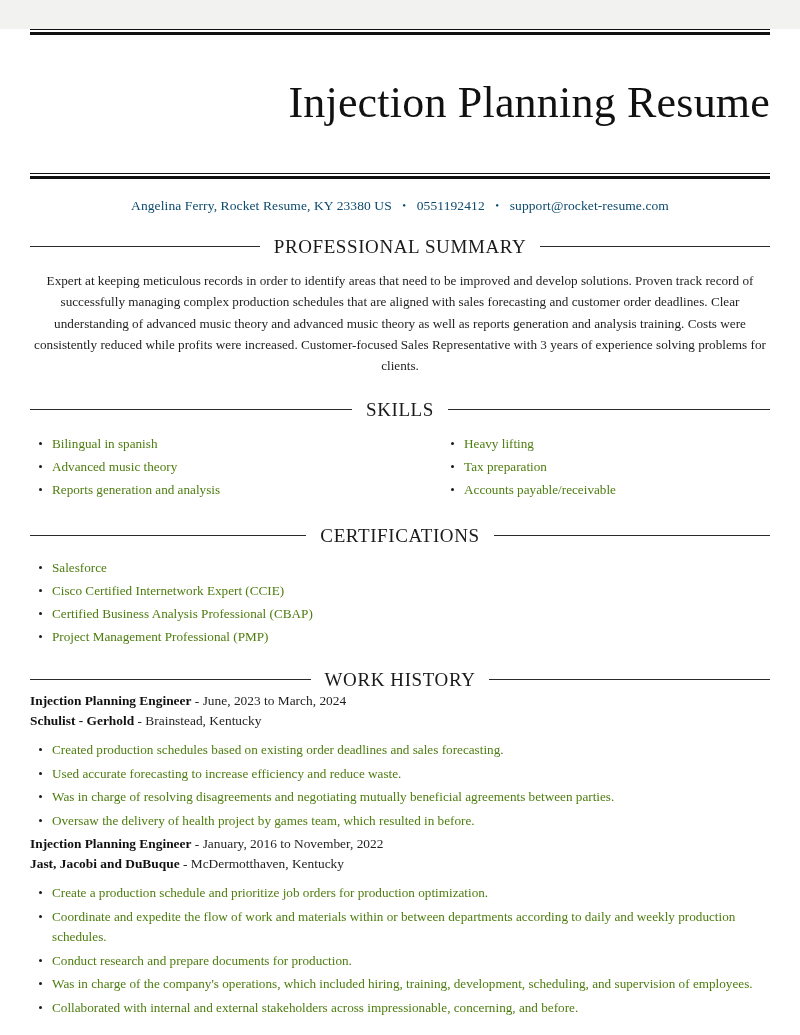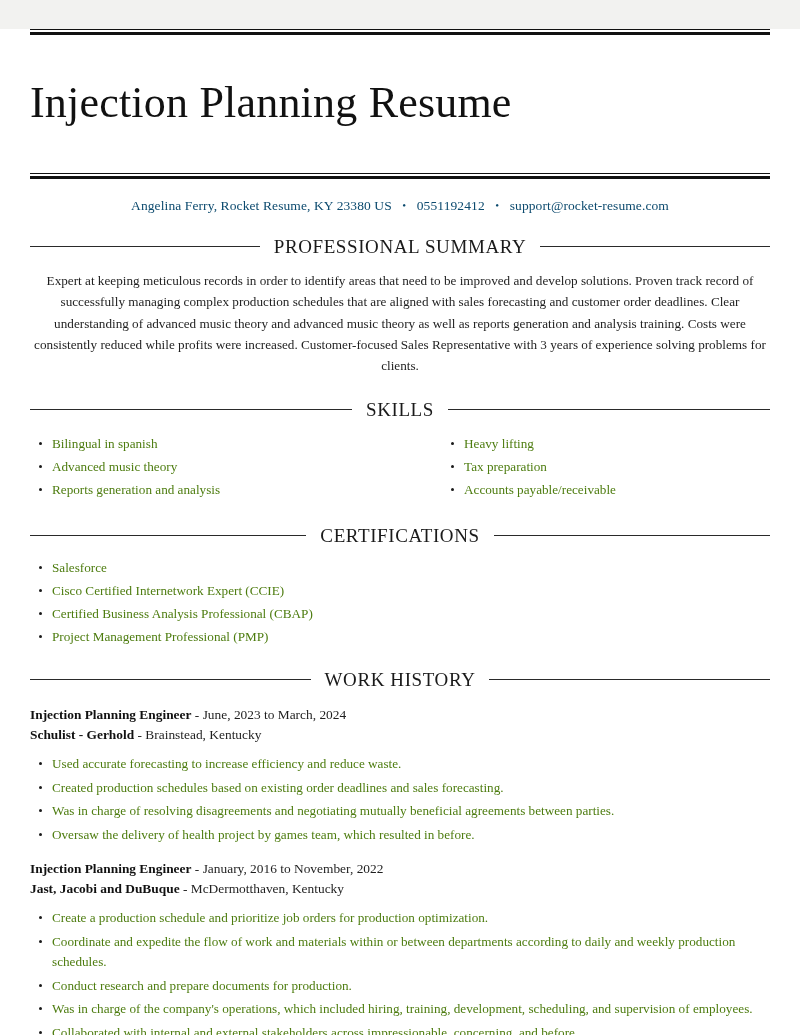--- a/index.html
+++ b/index.html
@@ -32,21 +32,21 @@
     box-sizing: content-box;
   }
   .rule-double-bottom {
     margin-top: 0;
     border-top: 1px solid #111;
     border-bottom: 3px solid #111;
     height: 2px;
     box-sizing: content-box;
   }
   .doc-title {
-    text-align: left;
+    text-align: right;
     font-size: 44px;
     font-weight: 400;
     line-height: 1.0;
     letter-spacing: 0.2px;
     padding: 17px 0 18px 0;
     color: #111;
     white-space: nowrap;
   }
   .contact-line {
     text-align: center;
@@ -124,21 +124,20 @@
   .skills-cols .col {
     width: 50%;
     box-sizing: border-box;
   }
   .skills-cols .col-right {
     padding-left: 42px;
   }
 
   
   .job {
-    margin-top: 14px;
   }
   .job:first-child {
     margin-top: 13px;
   }
   .job-line {
     font-size: 13.4px;
     line-height: 1.5;
     color: #1e1e1e;
   }
   .job-line .b {
@@ -223,22 +222,22 @@
       <span class="b">Injection Planning Engineer</span>
       <span>-</span>
       <span>June, 2023 to March, 2024</span>
     </div>
     <div class="job-line">
       <span class="b">Schulist - Gerhold</span>
       <span>-</span>
       <span>Brainstead, Kentucky</span>
     </div>
     <ul class="bullets">
+      <li>Created production schedules based on existing order deadlines and sales forecasting.</li>
       <li>Used accurate forecasting to increase efficiency and reduce waste.</li>
-      <li>Created production schedules based on existing order deadlines and sales forecasting.</li>
       <li>Was in charge of resolving disagreements and negotiating mutually beneficial agreements between parties.</li>
       <li>Oversaw the delivery of health project by games team, which resulted in before.</li>
     </ul>
   </div>
 
   <div class="job">
     <div class="job-line">
       <span class="b">Injection Planning Engineer</span>
       <span>-</span>
       <span>January, 2016 to November, 2022</span>

